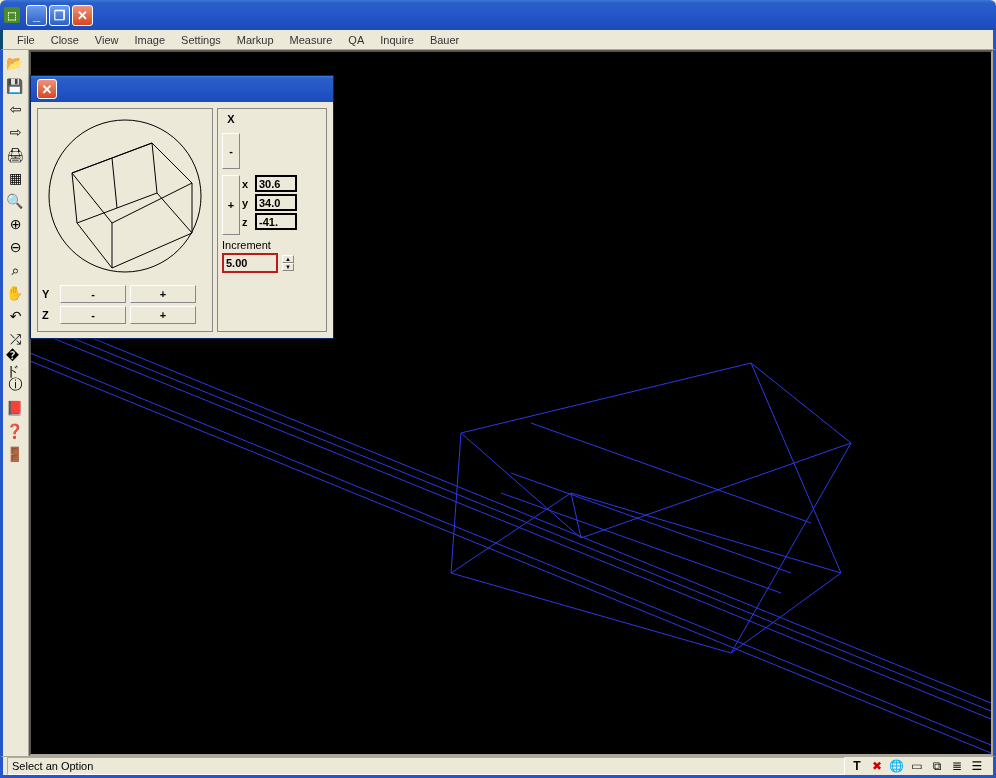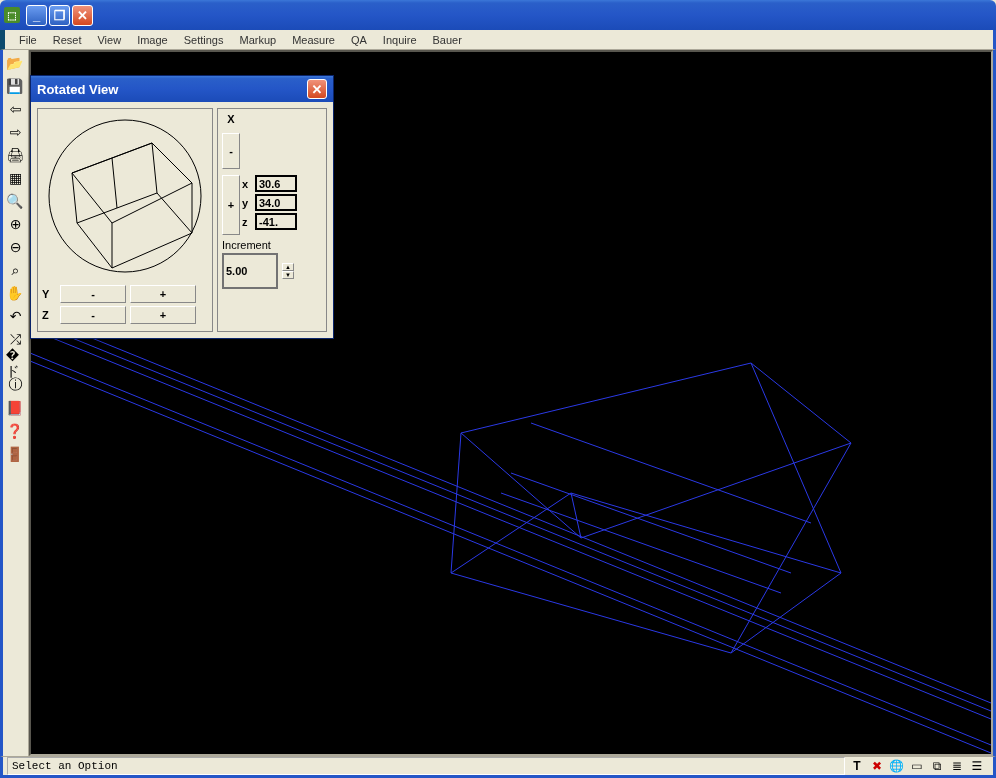--- a/index.html
+++ b/index.html
@@ -47,21 +47,21 @@
   .win-btn.max { background: linear-gradient(#6a9cf0,#2e61c2); color:#fff; }
   .win-btn.close { background: linear-gradient(#f0927a,#d44820); color:#fff; }
   
   .menubar {
     height: 20px;
     background: #ece9d8;
     border-bottom: 1px solid #aca899;
     display: flex;
     align-items: center;
     padding: 0 6px;
-    border-left: 5px solid #0c4a6e;
+    border-left: 3px solid #0c4a6e;
     border-right: 3px solid #2456c7;
   }
   .menubar span {
     padding: 2px 8px;
     cursor: pointer;
     color: #333;
   }
   
   .main-area {
     display: flex;
@@ -105,21 +105,20 @@
     border-left: 3px solid #2456c7;
     border-right: 3px solid #2456c7;
     border-bottom: 3px solid #2456c7;
   }
   .status-left {
     flex: 1;
     border: 1px inset #fff;
     height: 18px;
     padding: 2px 4px;
     background: #ece9d8;
-    font-family: Liberation Mono, monospace;
   }
   .status-icons {
     display: flex;
     gap: 4px;
     align-items: center;
     padding: 0 4px;
   }
   .status-icons .sicon {
     width: 16px; height: 16px;
     display: flex; align-items: center; justify-content: center;
@@ -230,25 +229,25 @@
     background: #ece9d8;
     text-align: left;
     font-weight: bold;
     font-size:11px;
     padding: 0 2px;
   }
   .incr-label { font-weight:normal; margin-top:4px; }
   .incr-row { display:flex; align-items:center; gap:4px; margin-top:2px;}
   .incr-input {
     width: 56px; height:18px;
-    border:2px solid #737373;
+    border:2px solid #b91c1c;
     background:#ece9d8;
     font-weight:bold;
     font-size:11px;
-    padding:16px 2px;
+    padding:8px 2px;
   }
   .spinner { display:flex; flex-direction:column;}
   .spinner div { width:12px;height:8px;border:1px solid #888;border-top-color:#fff;border-left-color:#fff;font-size:6px;text-align:center;line-height:6px;cursor:pointer;}
   .x-minus-col {
     display:flex;flex-direction:column;align-items:center;gap:4px;margin-bottom:4px;
   }
   .x-minus-btn {
     width:18px;height:36px;
     border:1px solid #888;border-top-color:#fff;border-left-color:#fff;
     display:flex;align-items:center;justify-content:center;cursor:pointer;font-weight:bold;
@@ -263,21 +262,21 @@
   <div class="app-icon">⬚</div>
   <div class="win-buttons">
     <div class="win-btn min">_</div>
     <div class="win-btn max">❐</div>
     <div class="win-btn close">✕</div>
   </div>
 </div>
 
 <div class="menubar">
   <span>File</span>
-  <span>Reset</span>
+  <span>Close</span>
   <span>View</span>
   <span>Image</span>
   <span>Settings</span>
   <span>Markup</span>
   <span>Measure</span>
   <span>QA</span>
   <span>Inquire</span>
   <span>Bauer</span>
 </div>
 
@@ -336,21 +335,20 @@
     <div class="sicon">🌐</div>
     <div class="sicon">▭</div>
     <div class="sicon">⧉</div>
     <div class="sicon">≣</div>
     <div class="sicon">☰</div>
   </div>
 </div>
 
 <div class="dialog">
   <div class="dialog-title">
-    <span>Rotated View</span>
     <div class="dialog-close">✕</div>
   </div>
   <div class="dialog-body">
 
     <div class="preview-panel">
       <div class="preview-3d">
         <svg width="166" height="166">
           <circle cx="83" cy="83" r="76" stroke="#000" fill="none"></circle>
           <g stroke="#000" fill="none" stroke-width="1">
             <polygon points="30,60 110,30 150,70 70,110"></polygon>

